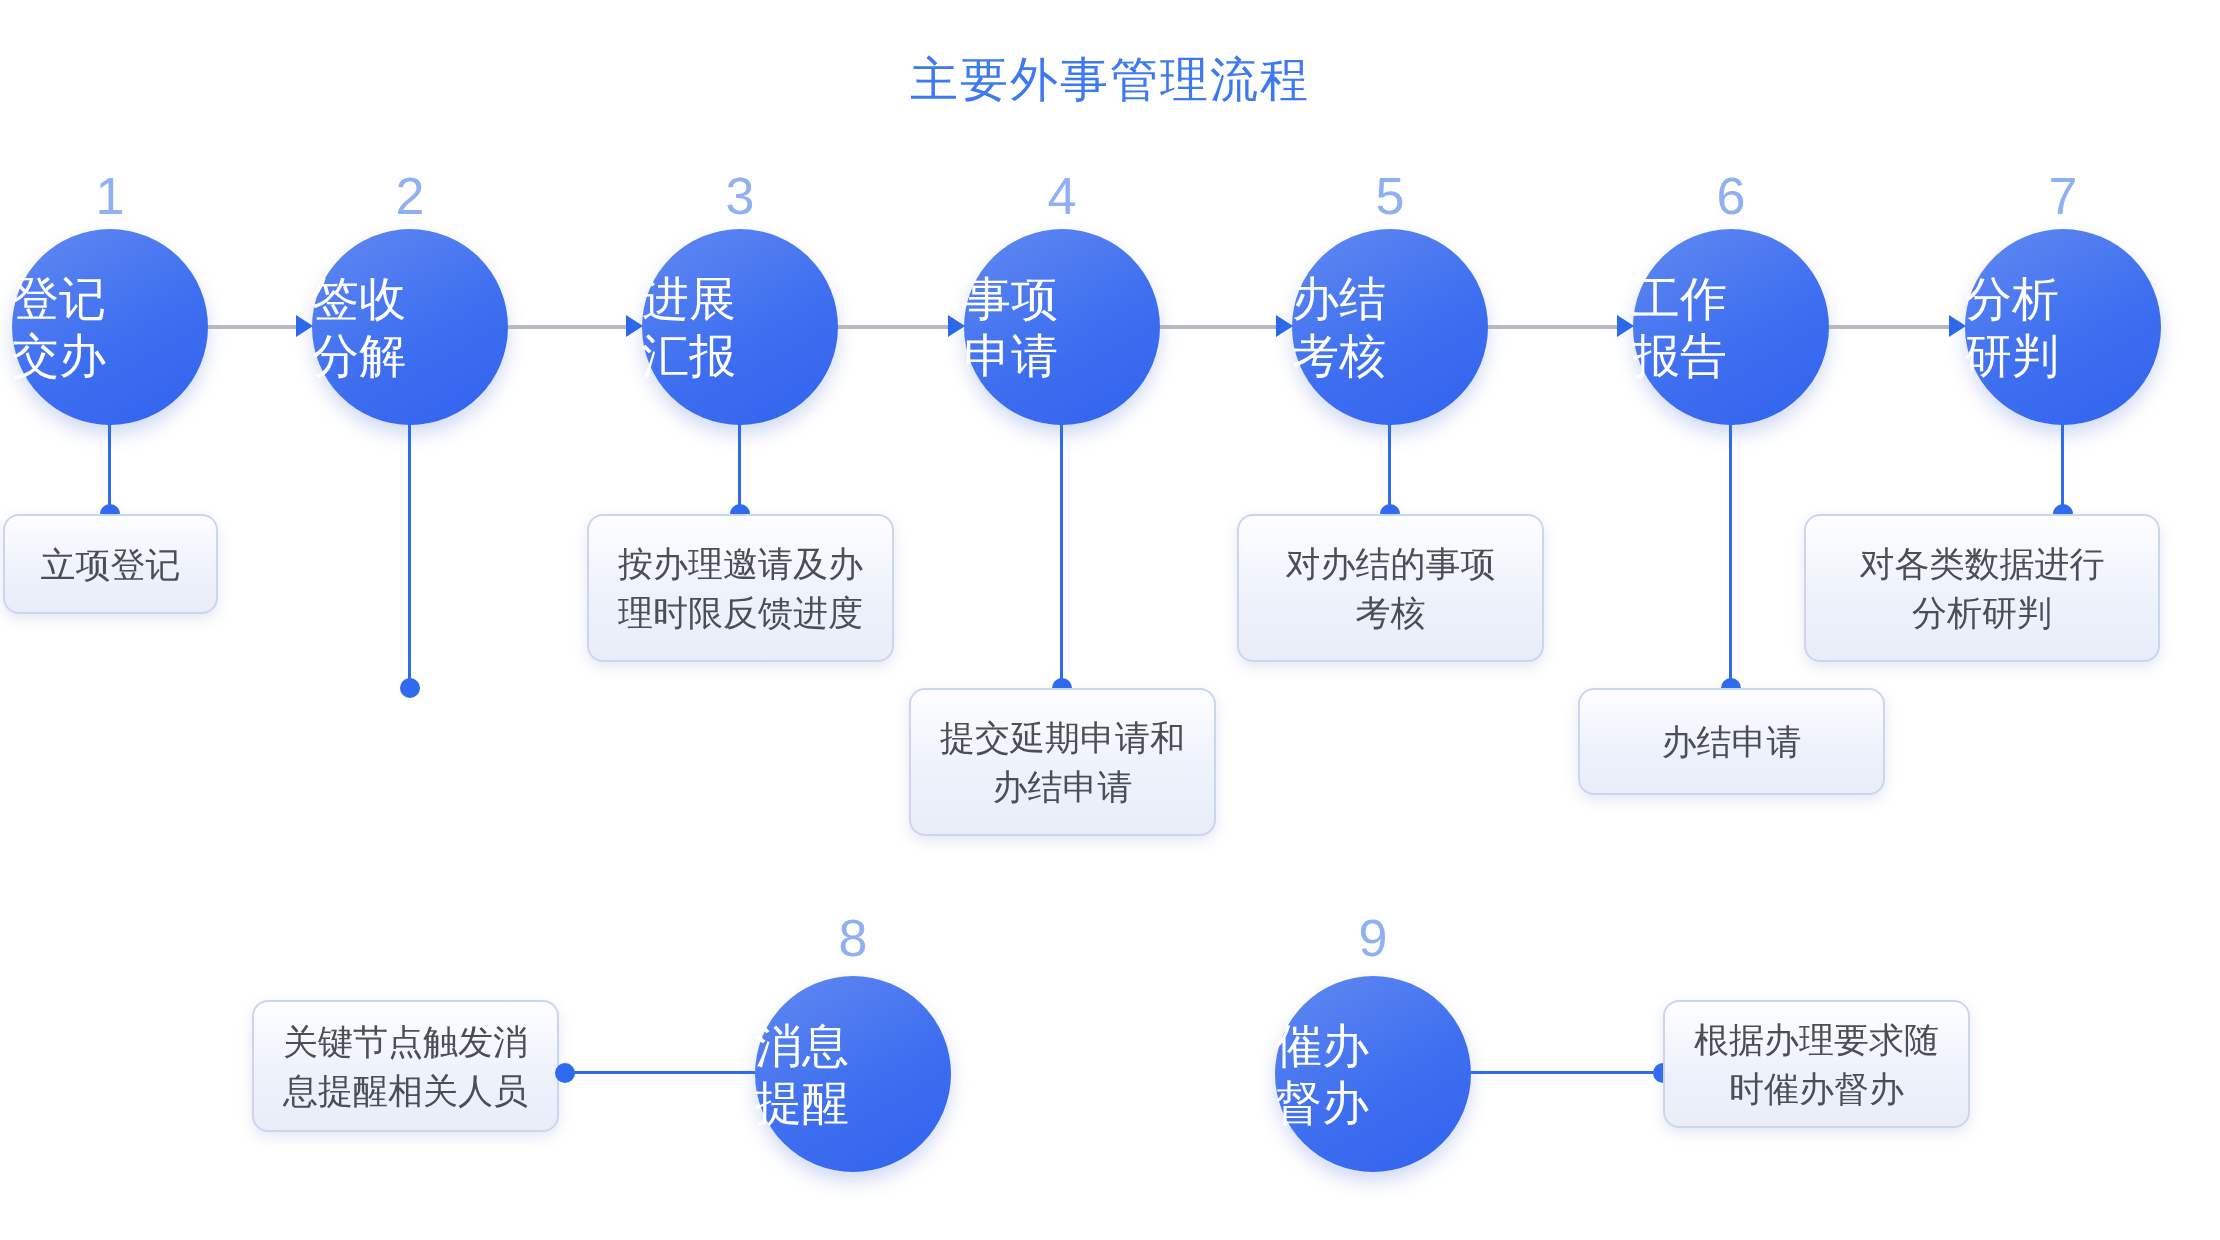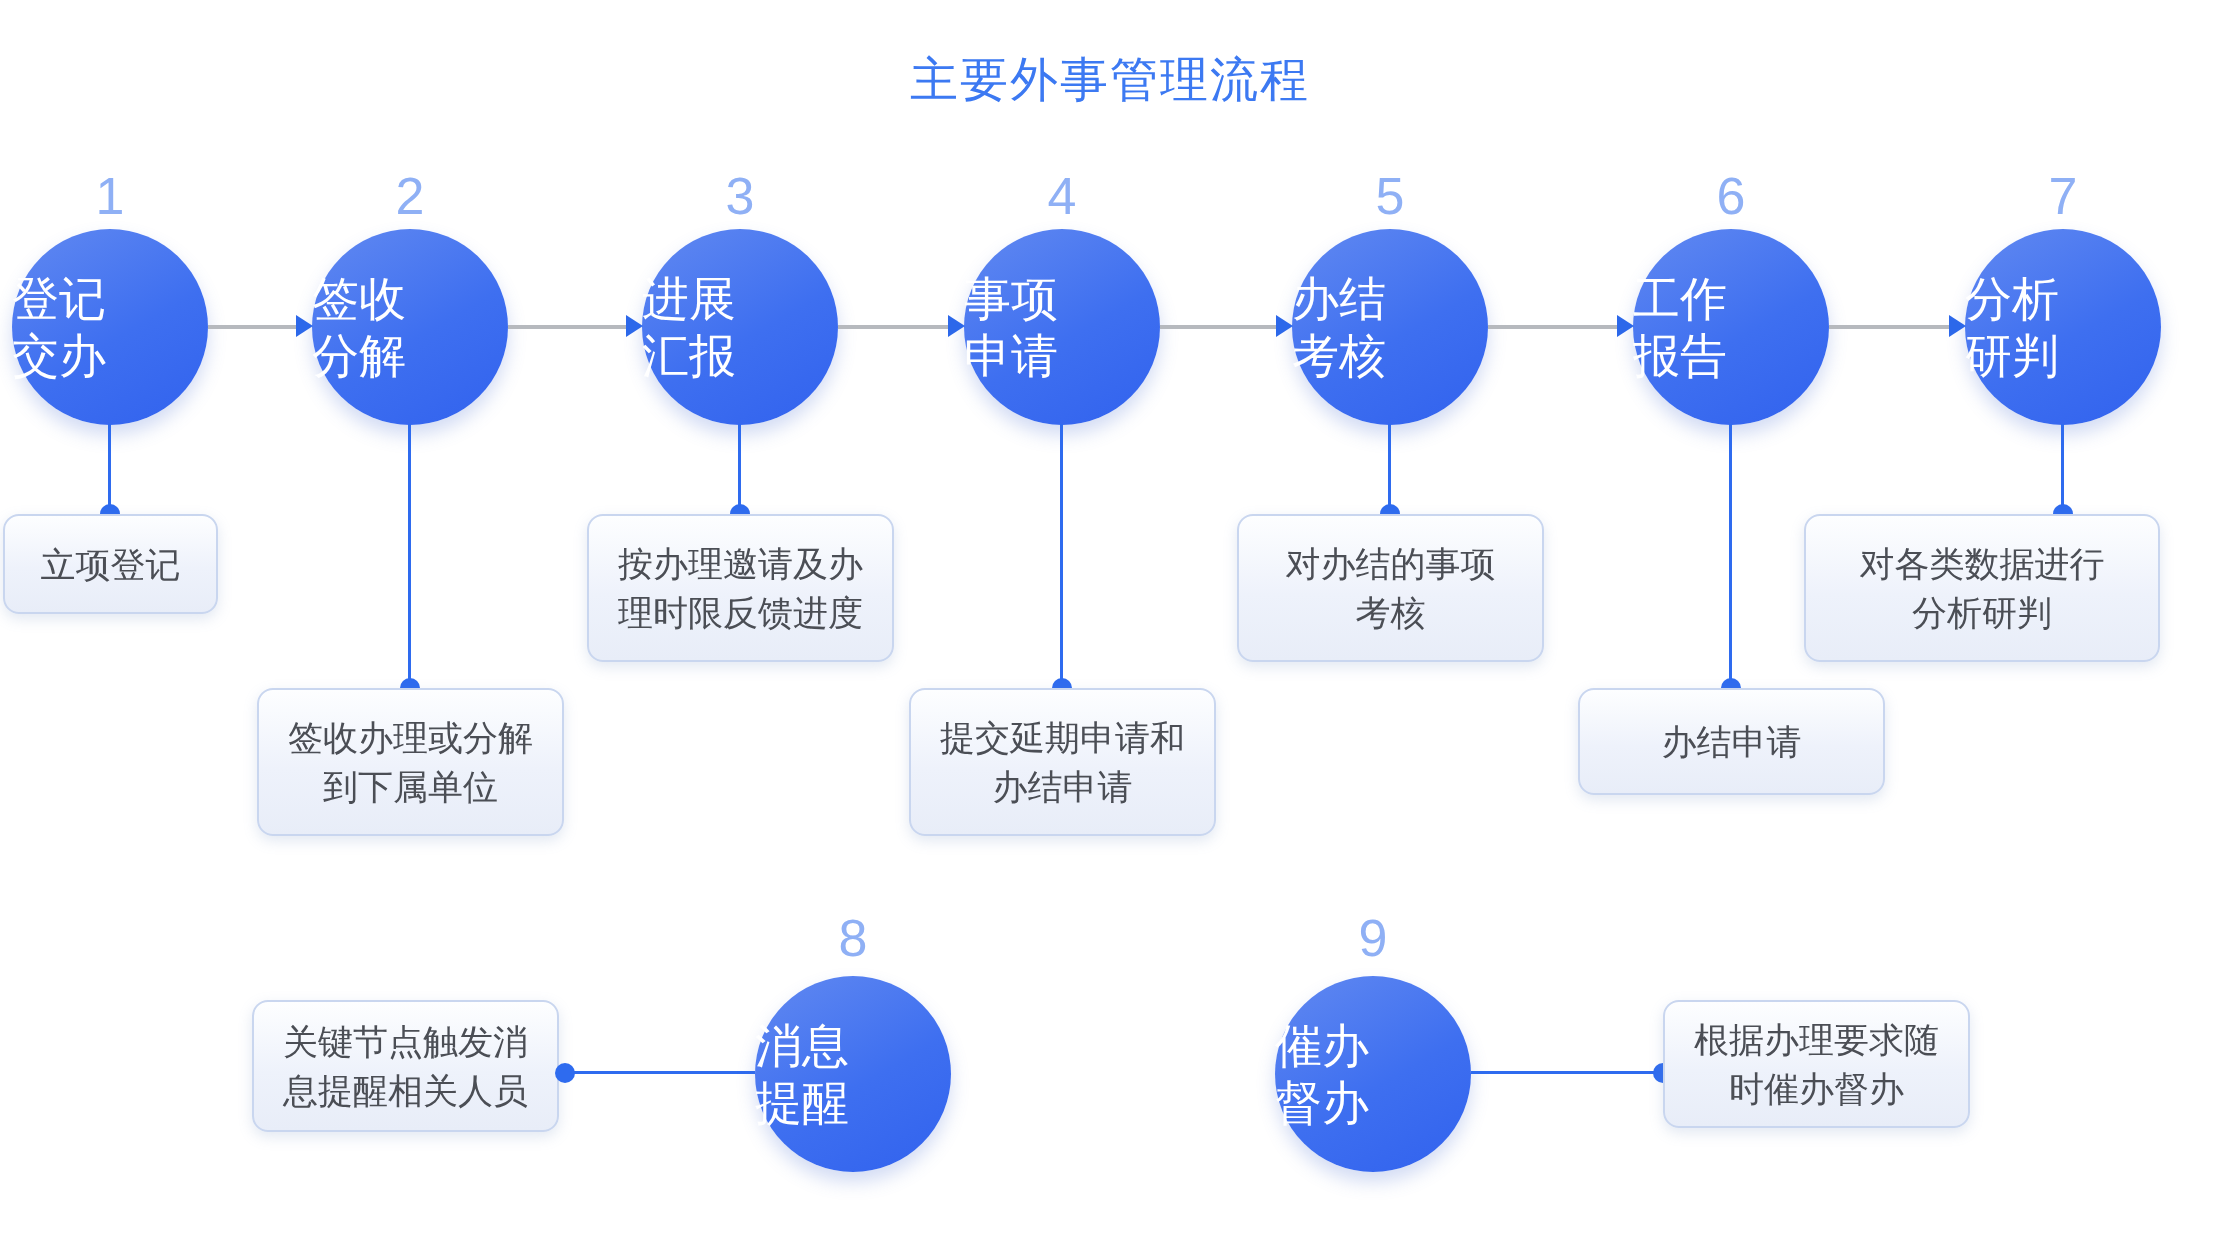--- a/index.html
+++ b/index.html
@@ -121,24 +121,20 @@
   <div class="vline" style="left:1388px;height:90px"></div>
   <div class="dot" style="left:1380px;top:504px"></div>
   <div class="vline" style="left:1729px;height:264px"></div>
   <div class="dot" style="left:1721px;top:678px"></div>
   <div class="vline" style="left:2061px;height:90px"></div>
   <div class="dot" style="left:2053px;top:504px"></div>
 
   <div class="note" style="left:3px;top:514px;width:215px;height:100px">
     <span>立项登记</span>
   </div>
-  <div class="note" style="left:257px;top:688px;width:307px;height:148px">
-    <span>签收办理或分解</span>
-    <span>到下属单位</span>
-  </div>
   <div class="note" style="left:587px;top:514px;width:307px;height:148px">
     <span>按办理邀请及办</span>
     <span>理时限反馈进度</span>
   </div>
   <div class="note" style="left:909px;top:688px;width:307px;height:148px">
     <span>提交延期申请和</span>
     <span>办结申请</span>
   </div>
   <div class="note" style="left:1237px;top:514px;width:307px;height:148px">
     <span>对办结的事项</span>

